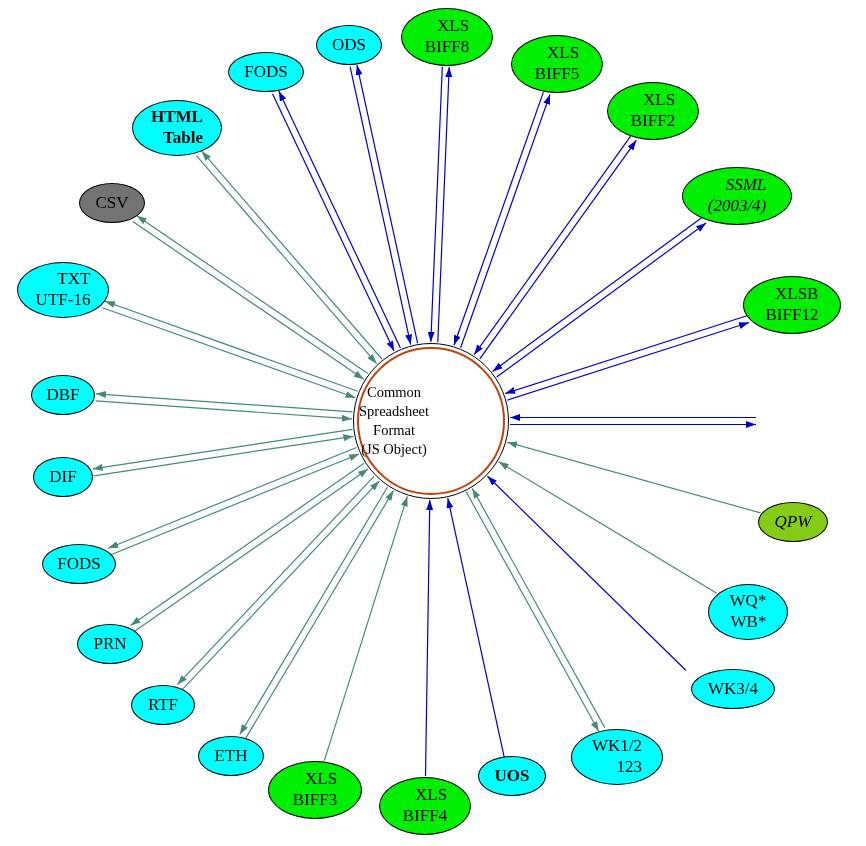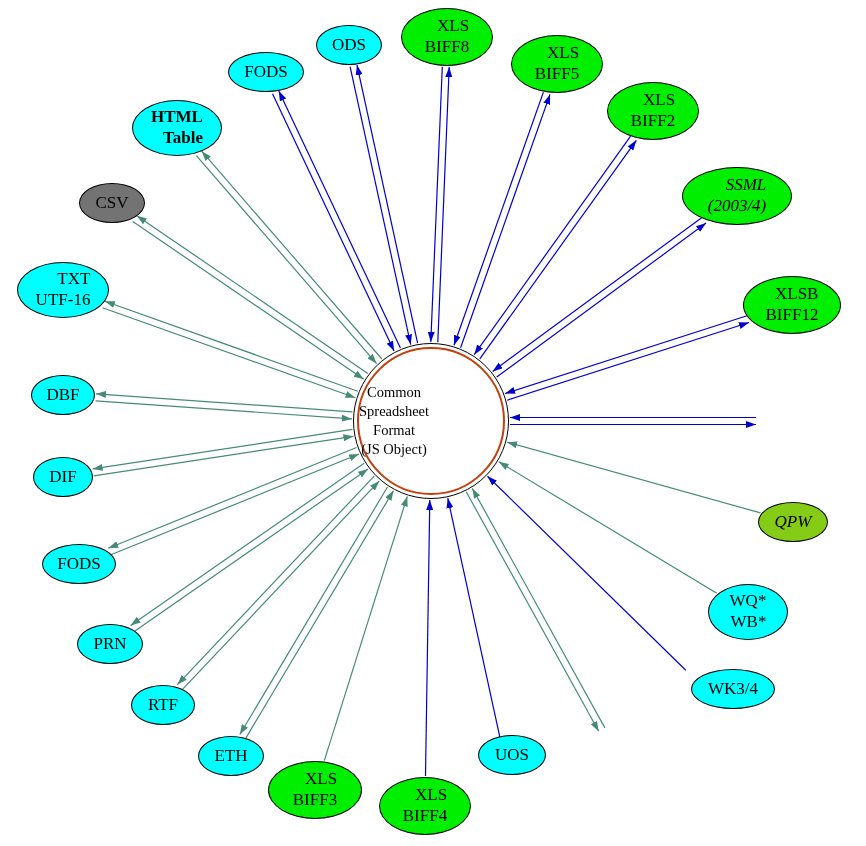--- a/index.html
+++ b/index.html
@@ -114,21 +114,23 @@
       <div class="node" style="left: 607px; top: 82px; width: 92px; height: 58px; background: rgb(0, 238, 0); border-color: rgb(0, 0, 0);">XLS
 BIFF2</div>
       <div class="node" style="left: 682px; top: 167px; width: 110px; height: 58px; background: rgb(0, 238, 0); border-color: rgb(0, 0, 0); font-style: italic;">SSML
 (2003/4)</div>
       <div class="node" style="left: 743px; top: 276px; width: 98px; height: 58px; background: rgb(0, 238, 0); border-color: rgb(0, 0, 0);">XLSB
 BIFF12</div>
       <div class="node" style="left: 758px; top: 502px; width: 70px; height: 40px; background: #84cc16; border-color: rgb(0, 0, 0); font-style: italic;">QPW</div>
       <div class="node" style="left: 708px; top: 584px; width: 80px; height: 56px; background: rgb(0, 255, 255); border-color: rgb(0, 0, 0);">WQ*
 WB*</div>
       <div class="node" style="left: 691px; top: 669px; width: 84px; height: 40px; background: rgb(0, 255, 255); border-color: rgb(0, 0, 0);">WK3/4</div>
-      <div class="node" style="left: 478px; top: 735px; width: 68px; height: 40px; background: rgb(0, 255, 255); border-color: rgb(0, 0, 0);">UOS</div>
+      <div class="node" style="left: 571px; top: 729px; width: 92px; height: 56px; background: rgb(0, 255, 255); border-color: rgb(0, 0, 0);">WK1/2
+123</div>
+      <div class="node" style="left: 478px; top: 756px; width: 68px; height: 40px; background: rgb(0, 255, 255); border-color: rgb(0, 0, 0); font-weight: bold;">UOS</div>
       <div class="node" style="left: 379px; top: 777px; width: 92px; height: 58px; background: rgb(0, 238, 0); border-color: rgb(0, 0, 0);">XLS
 BIFF4</div>
       <div class="node" style="left: 268px; top: 761px; width: 94px; height: 58px; background: rgb(0, 238, 0); border-color: rgb(0, 0, 0);">XLS
 BIFF3</div>
       <div class="node" style="left: 198px; top: 736px; width: 66px; height: 40px; background: rgb(0, 255, 255); border-color: rgb(0, 0, 0);">ETH</div>
       <div class="node" style="left: 131px; top: 685px; width: 64px; height: 40px; background: rgb(0, 255, 255); border-color: rgb(0, 0, 0);">RTF</div>
       <div class="node" style="left: 77px; top: 624px; width: 66px; height: 40px; background: rgb(0, 255, 255); border-color: rgb(0, 0, 0);">PRN</div>
       <div class="node" style="left: 42px; top: 544px; width: 74px; height: 40px; background: rgb(0, 255, 255); border-color: rgb(0, 0, 0);">FODS</div>
       <div class="node" style="left: 33px; top: 457px; width: 60px; height: 40px; background: rgb(0, 255, 255); border-color: rgb(0, 0, 0);">DIF</div>
       <div class="node" style="left: 31px; top: 375px; width: 64px; height: 40px; background: rgb(0, 255, 255); border-color: rgb(0, 0, 0); font-family: Liberation Serif, serif;">DBF</div>

